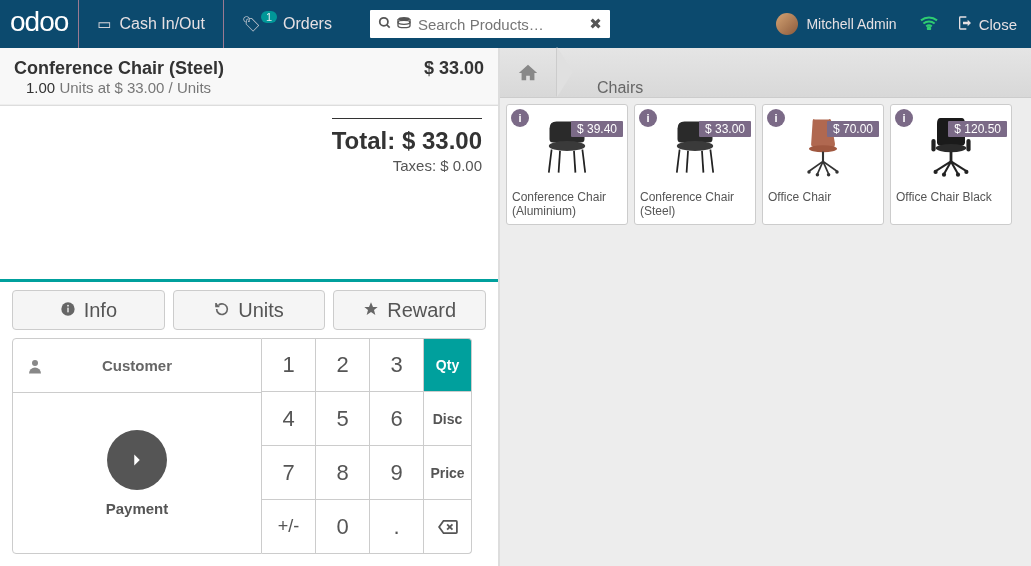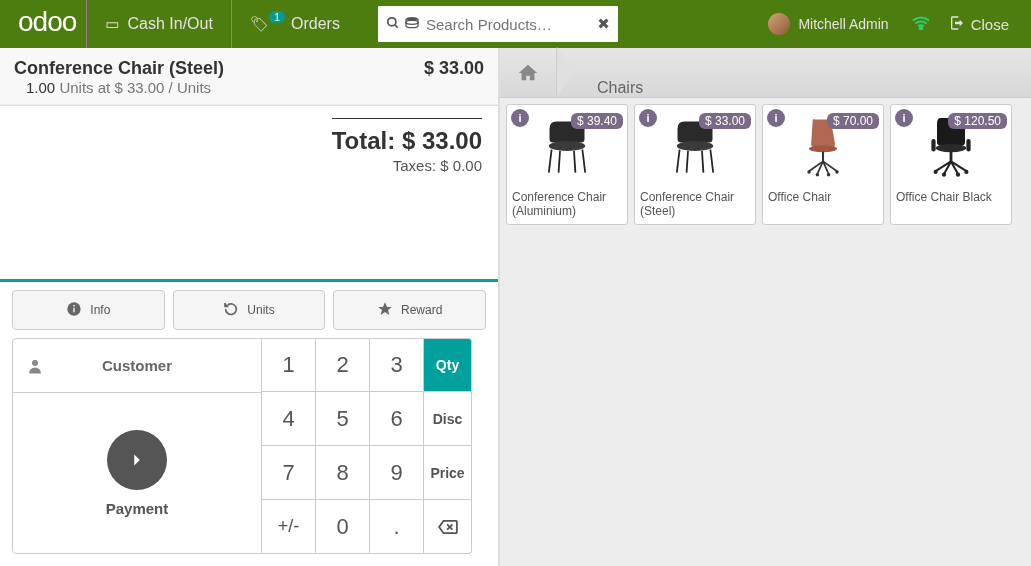--- a/index.html
+++ b/index.html
@@ -1,25 +1,25 @@
 <!DOCTYPE html>
 <html><head>
 <meta charset="utf-8">
 <style>
 * { box-sizing: border-box; margin: 0; padding: 0; }
 body { font-family: -apple-system, BlinkMacSystemFont, "Segoe UI", Arial, sans-serif; width: 1031px; height: 566px; overflow: hidden; background: #f0f0f0; }
 
-.topbar { height: 48px; background: #4d7c0f; display: flex; align-items: center; color: #e6e0e3; padding: 0 14px; }
+.topbar { height: 48px; background: #0c4a6e; display: flex; align-items: center; color: #e6e0e3; padding: 0 6px; }
 .logo { font-size: 28px; font-weight: 400; color: #fff; letter-spacing: -1px; padding: 0 10px 4px 4px; }
 .tb-btn { display: flex; align-items: center; gap: 8px; padding: 0 18px; height: 100%; cursor: pointer; font-size: 16px; border-left: 1px solid #9b7991; }
 .tb-btn:first-of-type { border-left:none; }
 .tb-icon { font-size: 15px; opacity: 0.9; }
 .badge { background: #00A09D; color: #fff; font-size: 11px; border-radius: 8px; padding: 0 5px; line-height: 14px; position: relative; top: -8px; margin-right: -2px; }
 .searchwrap { flex: 0 0 auto; margin-left: 20px; }
-.searchbox { display: flex; align-items: center; background: #fff; border-radius: 1px; height: 36px; width: 240px; padding: 0 8px; }
+.searchbox { display: flex; align-items: center; background: #fff; border-radius: 1px; height: 28px; width: 240px; padding: 0 8px; }
 .searchbox input { border: none; outline: none; flex: 1; font-size: 15px; color: #666; width: 100px; }
 .searchbox .sicon { color: #555; font-size: 15px; margin-right: 4px; }
 .searchbox .dbicon { color: #555; font-size: 15px; margin-right: 6px; }
 .searchbox .xicon { color: #555; font-size: 15px; cursor: pointer; }
 .spacer { flex: 1; }
 .user { display: flex; align-items: center; gap: 8px; padding: 0 12px; font-size: 14px; }
 .avatar { width: 22px; height: 22px; border-radius: 50%; background: linear-gradient(135deg,#d4a373,#8b5a3c); }
 .wifi { color: #2ecc71; font-size: 16px; padding: 0 10px; }
 .close { display: flex; align-items: center; gap: 6px; padding: 0 8px; font-size: 15px; cursor: pointer; }
 
@@ -34,21 +34,21 @@
 .ol-row2 .qty { color: #333; font-weight: 400; }
 
 .totalbox { text-align: right; padding: 12px 16px 8px; }
 .totalline { border-top: 1px solid #333; display: inline-block; padding-top: 8px; }
 .totalmain { font-size: 24px; font-weight: 700; color: #333; }
 .taxline { font-size: 15px; color: #555; margin-top: 2px; }
 
 .gap { flex: 1; background: #fff; border-bottom: 3px solid #00A09D; }
 
 .actionbar { display: flex; gap: 8px; padding: 8px 12px; background: #fff; }
-.abtn { flex: 1; height: 40px; border: 1px solid #ccc; border-radius: 4px; background: #f5f5f5; display: flex; align-items: center; justify-content: center; gap: 8px; font-size: 12px; color: #555; cursor: pointer; }
+.abtn { flex: 1; height: 40px; border: 1px solid #ccc; border-radius: 4px; background: #f5f5f5; display: flex; align-items: center; justify-content: center; gap: 8px; font-size: 20px; color: #555; cursor: pointer; }
 
 .padwrap { display: flex; padding: 0 12px 12px; gap: 0; background: #fff; }
 .leftcol { width: 250px; display: flex; flex-direction: column; border: 1px solid #ccc; border-radius: 4px 0 0 4px; overflow: hidden; }
 .custbtn { height: 54px; display: flex; align-items: center; border-bottom: 1px solid #ccc; cursor: pointer; }
 .custicon { width: 44px; display: flex; align-items: center; justify-content: center; color: #777; }
 .custlabel { flex: 1; text-align: center; padding-right: 44px; font-size: 15px; color: #666; font-weight: 600; }
 .paybtn { flex: 1; display: flex; flex-direction: column; align-items: center; justify-content: center; cursor: pointer; }
 .paycircle { width: 60px; height: 60px; border-radius: 50%; background: #555; display: flex; align-items: center; justify-content: center; margin-bottom: 10px; }
 .paycircle svg { fill: #fff; width: 22px; height: 22px; }
 .paylabel { font-size: 15px; color: #555; font-weight: 600; }
@@ -62,21 +62,21 @@
 .breadcrumb { height: 50px; background: linear-gradient(#e5e5e5,#d8d8d8); display: flex; align-items: flex-end; border-bottom: 1px solid #ccc; }
 .bc-home { width: 56px; height: 100%; display: flex; align-items: center; justify-content: center; font-size: 20px; color: #777; cursor: pointer; position: relative; }
 .bc-sep { width: 0; height: 0; border-top: 25px solid transparent; border-bottom: 25px solid transparent; border-left: 16px solid #ccc; margin-right: -15px; }
 .bc-sep2 { width: 0; height: 0; border-top: 25px solid transparent; border-bottom: 25px solid transparent; border-left: 16px solid #e0e0e0; }
 .bc-item { padding: 0 16px 0 24px; font-size: 16px; color: #666; cursor: pointer; }
 
 .prodgrid { display: flex; flex-wrap: wrap; gap: 6px; padding: 6px; }
 .prodcard { width: 122px; background: #fff; border: 1px solid #ccc; border-radius: 3px; position: relative; cursor: pointer; }
 .prodimg { height: 82px; display: flex; align-items: center; justify-content: center; position: relative; }
 .prodinfo { position: absolute; top: 4px; left: 4px; width: 18px; height: 18px; border-radius: 50%; background: #7b6a87; color: #fff; font-size: 11px; display: flex; align-items: center; justify-content: center; font-weight: bold; }
-.prodprice { position: absolute; top: 8px; right: 4px; background: #7b6a87; color: #fff; font-size: 12px; padding: 1px 6px; border-radius: 6px; }
+.prodprice { position: absolute; top: 16px; right: 4px; background: #7b6a87; color: #fff; font-size: 12px; padding: 1px 6px; border-radius: 1px; }
 .prodname { font-size: 12px; color: #555; padding: 3px 5px 5px; line-height: 1.2; min-height: 30px; }
 
 .chair-svg { width: 70px; height: 70px; }
 </style>
 </head>
 <body>
 
 <div class="topbar">
   <div class="logo">odoo</div>
   <div class="tb-btn">

